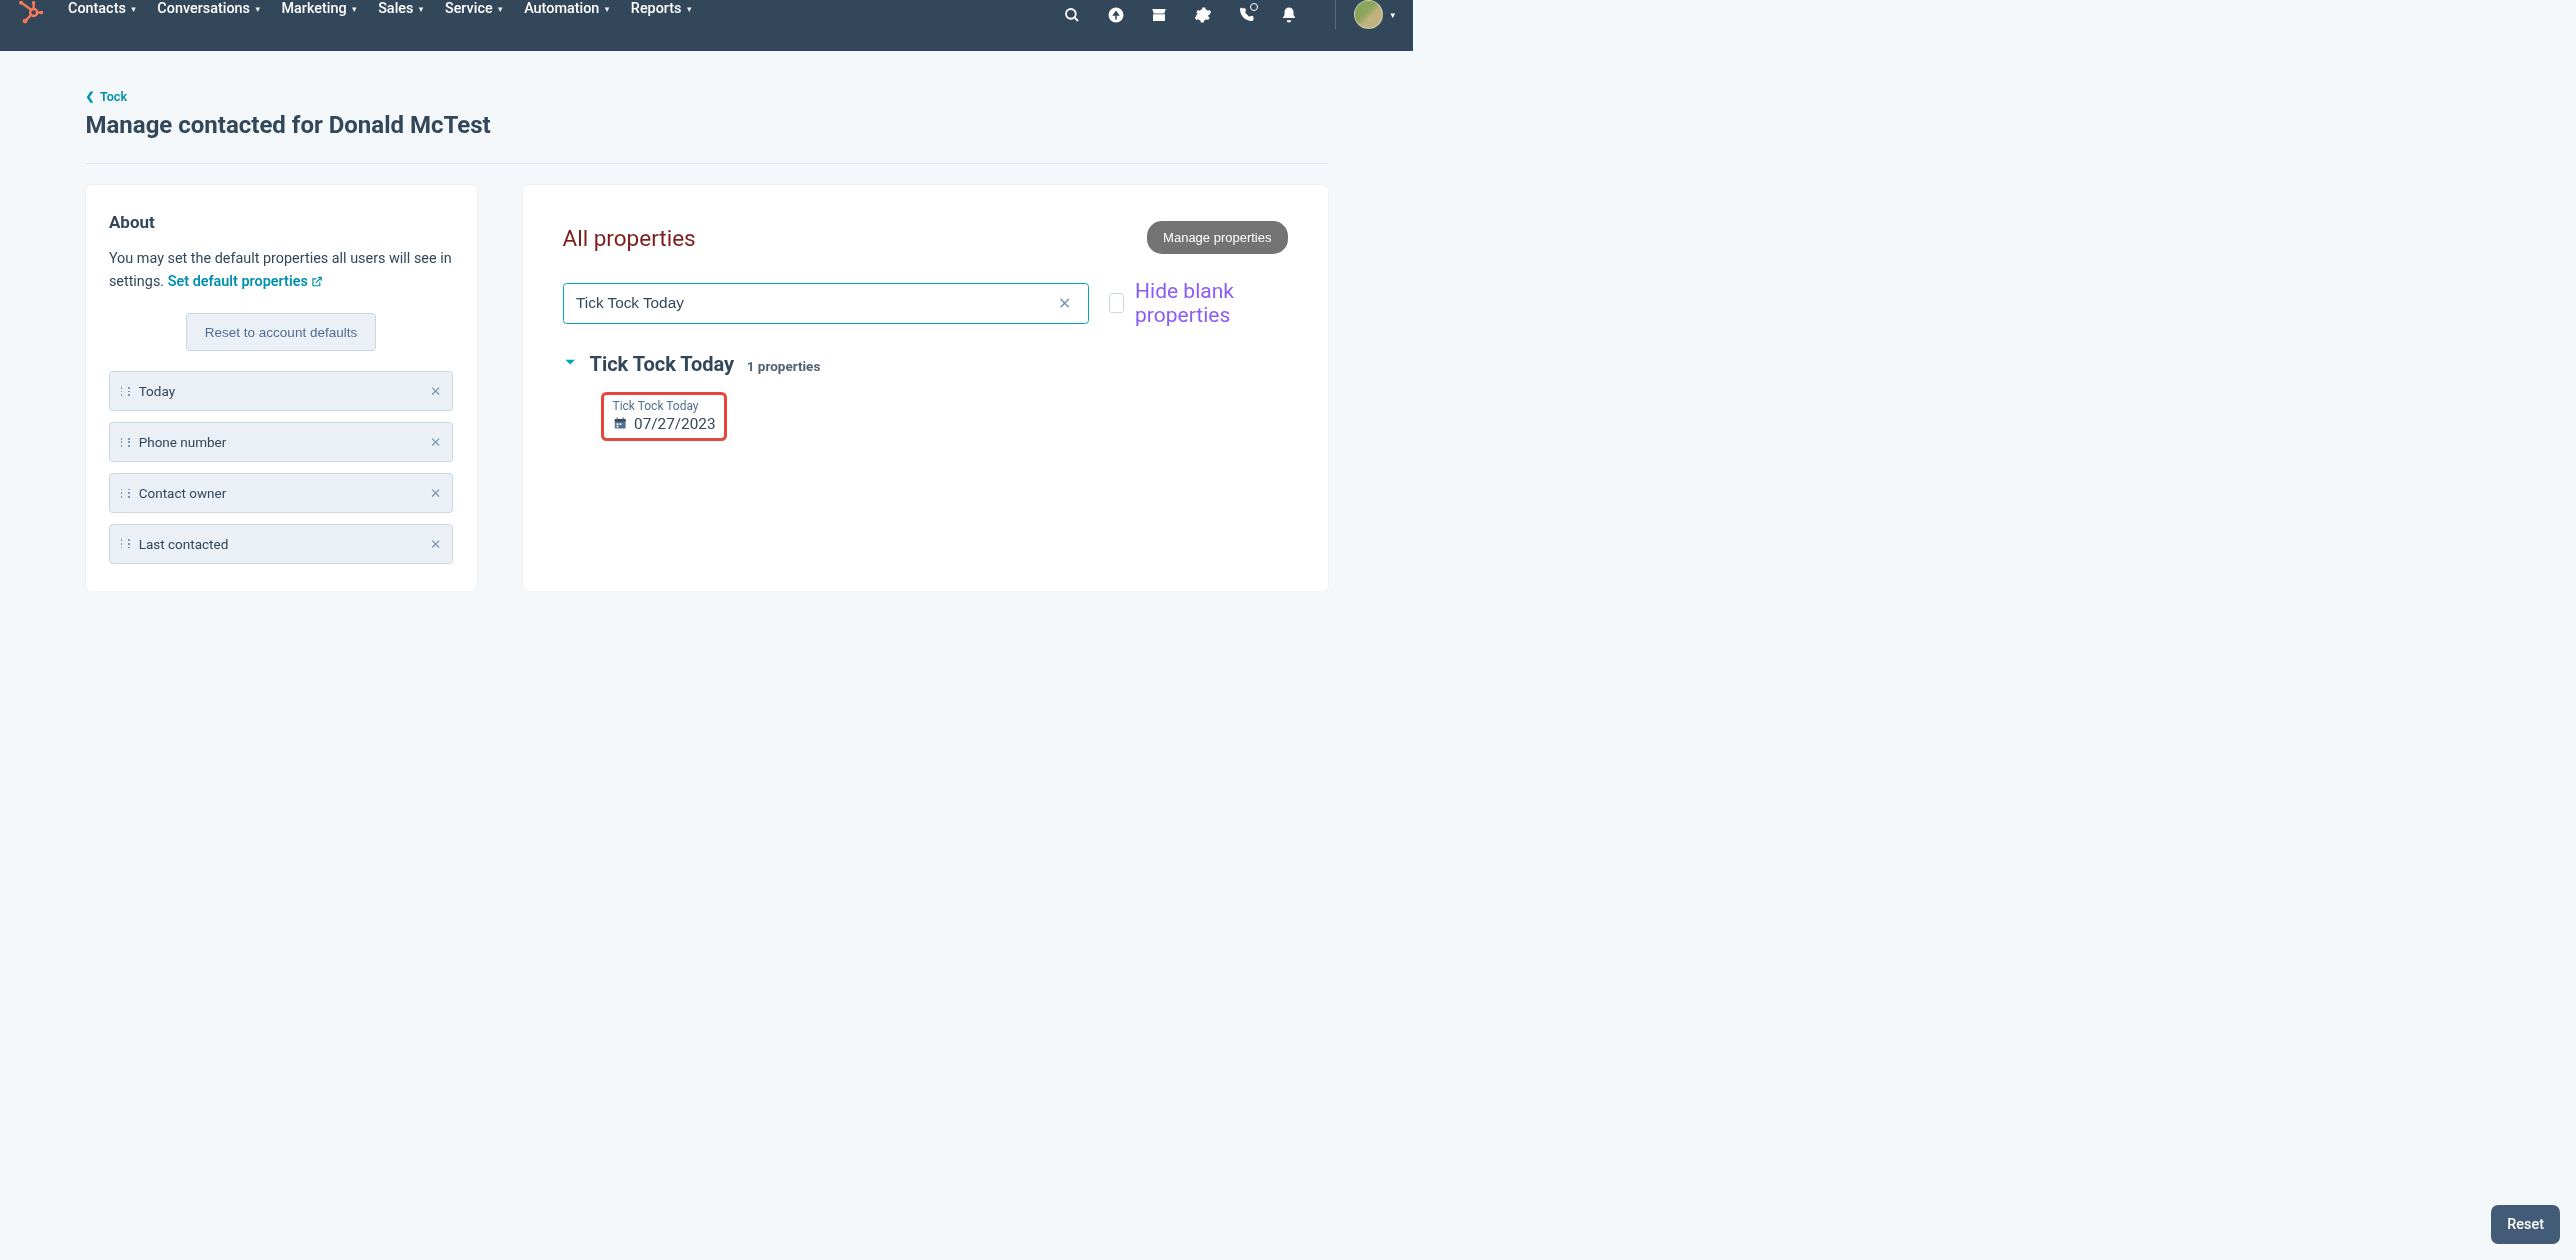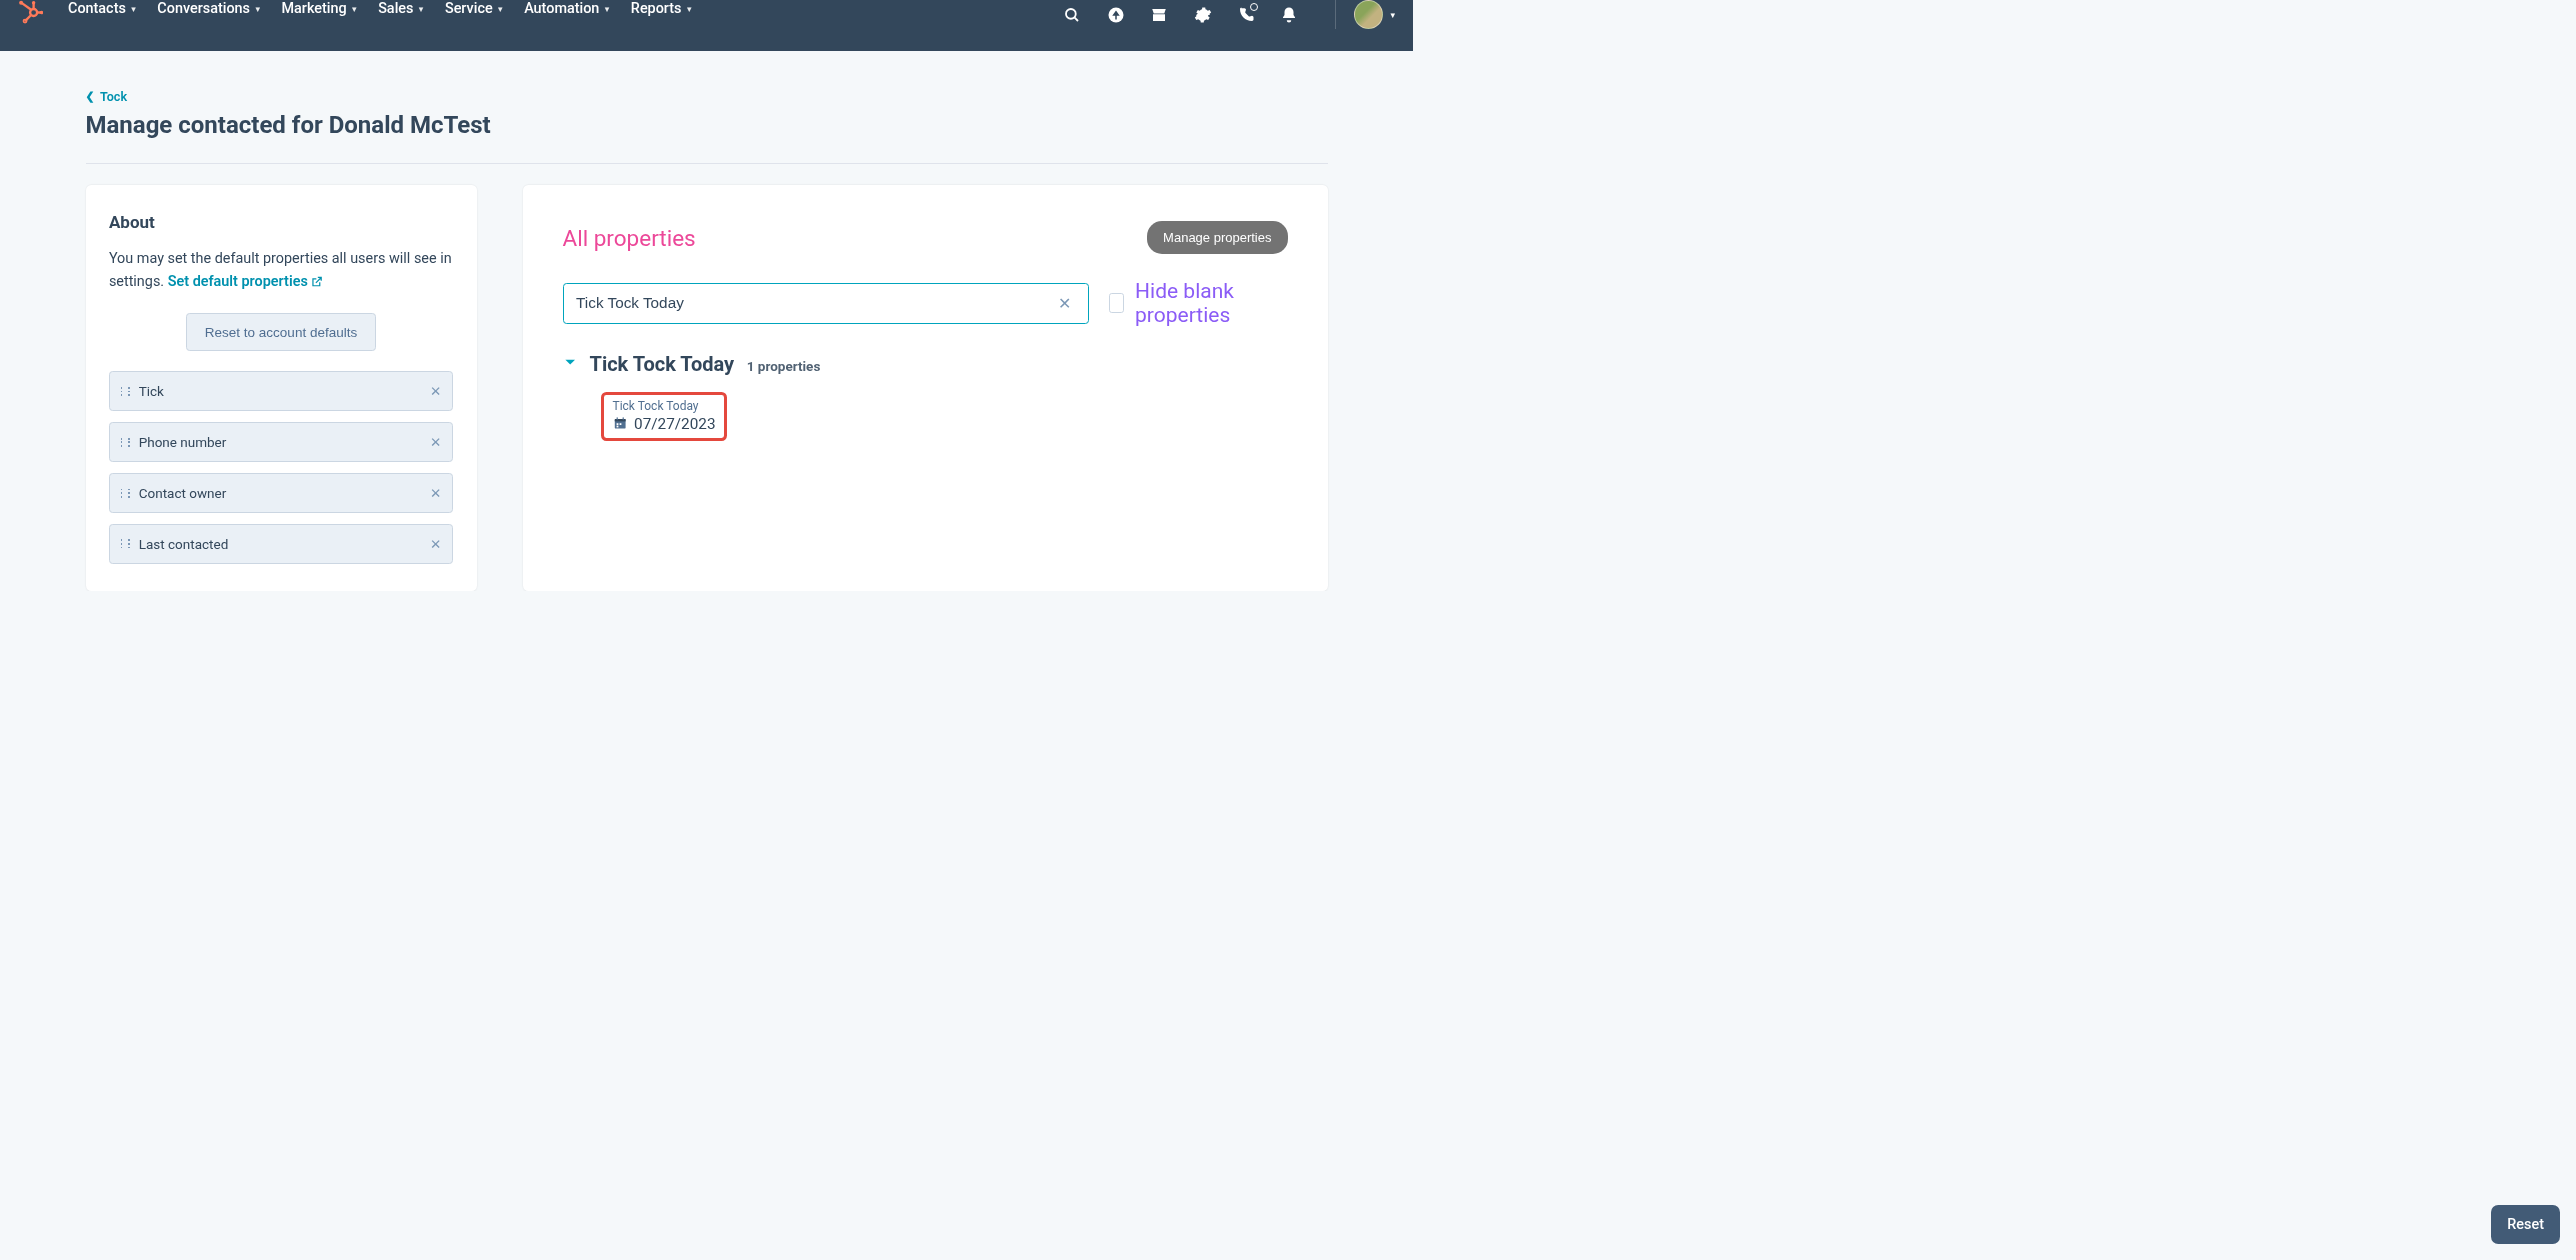--- a/index.html
+++ b/index.html
@@ -167,21 +167,21 @@
   .chip-close { color: #7c98b6; cursor: pointer; font-size: 13.5px; }
 
   
   .right-card { flex: 1; padding: 36px 40px; }
   .right-head {
     display: flex;
     align-items: center;
     justify-content: space-between;
     margin-bottom: 25px;
   }
-  .right-title { font-size: 22.5px; font-weight: 400; color: #ec4899; }
+  .right-title { font-size: 22.5px; font-weight: 400; color: #7f1d1d; }
   .btn-primary {
     background: #737373;
     color: #fff;
     border: none;
     padding: 9px 16px;
     border-radius: 15px;
     font-size: 13px;
     font-weight: 500;
     cursor: pointer;
   }
@@ -396,21 +396,21 @@
               </span>
               <span>
                 <i></i>
                 <i></i>
               </span>
               <span>
                 <i></i>
                 <i></i>
               </span>
             </div>
-          <span class="prop-label">Tick</span>
+          <span class="prop-label">Today</span>
           <span class="chip-close">✕</span>
         </div>
         <div class="prop-chip">
           <div class="drag-handle">
               <span>
                 <i></i>
                 <i></i>
               </span>
               <span>
                 <i></i>

